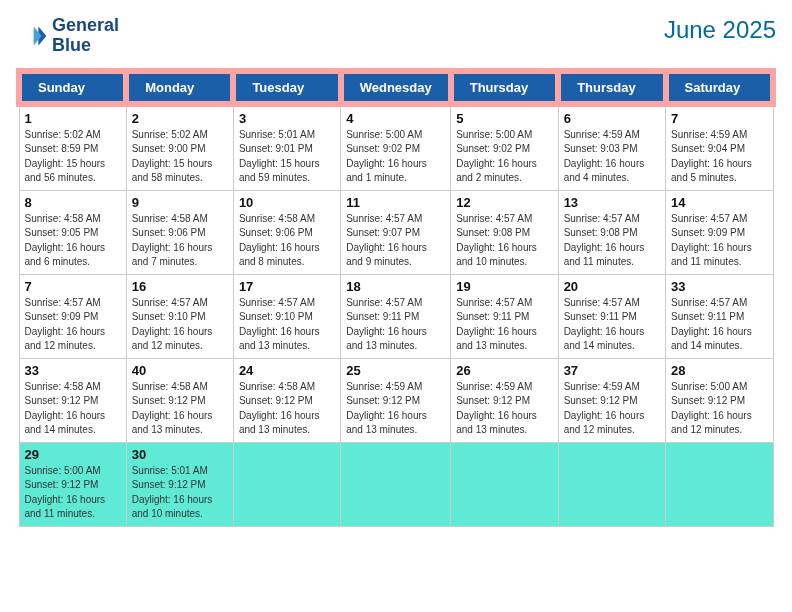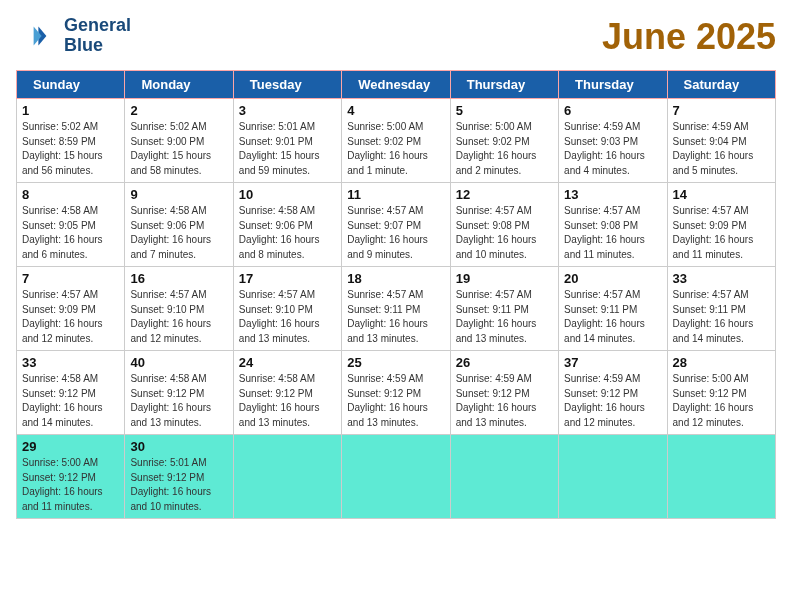--- a/index.html
+++ b/index.html
@@ -12,57 +12,57 @@
     }
     .header-area {
       display: flex;
       justify-content: space-between;
       align-items: flex-start;
       margin-bottom: 12px;
     }
     .logo {
       display: flex;
       align-items: center;
-      gap: 16px;
+      gap: 4px;
     }
     .logo-text {
       font-size: 18px;
       font-weight: bold;
       color: #1a4a7a;
       line-height: 1.1;
     }
     .logo-icon {
       width: 32px;
       height: 32px;
     }
     .title-area {
       text-align: right;
     }
     .calendar-title {
-      font-size: 36px;
-      font-weight: bold;
-      color: #a16207;
+      font-size: 24px;
+      font-weight: normal;
+      color: #0369a1;
     }
     .calendar-subtitle {
       font-size: 14px;
       color: #444;
     }
     .calendar-table {
       width: 100%;
       border-collapse: collapse;
       font-size: 10.5px;
     }
     .calendar-table th {
       background-color: #1a5fa8;
       color: #fff;
       padding: 6px 16px;
       text-align: left;
       font-size: 13px;
       font-weight: bold;
-      border: 1px solid #fca5a5;
+      border: 6px solid #fca5a5;
     }
     .calendar-table td {
       vertical-align: top;
       padding: 4px 5px;
       border: 1px solid #ccc;
       background: #fff;
       width: calc(100% / 7);
       height: 80px;
     }
     .calendar-table td.empty {

